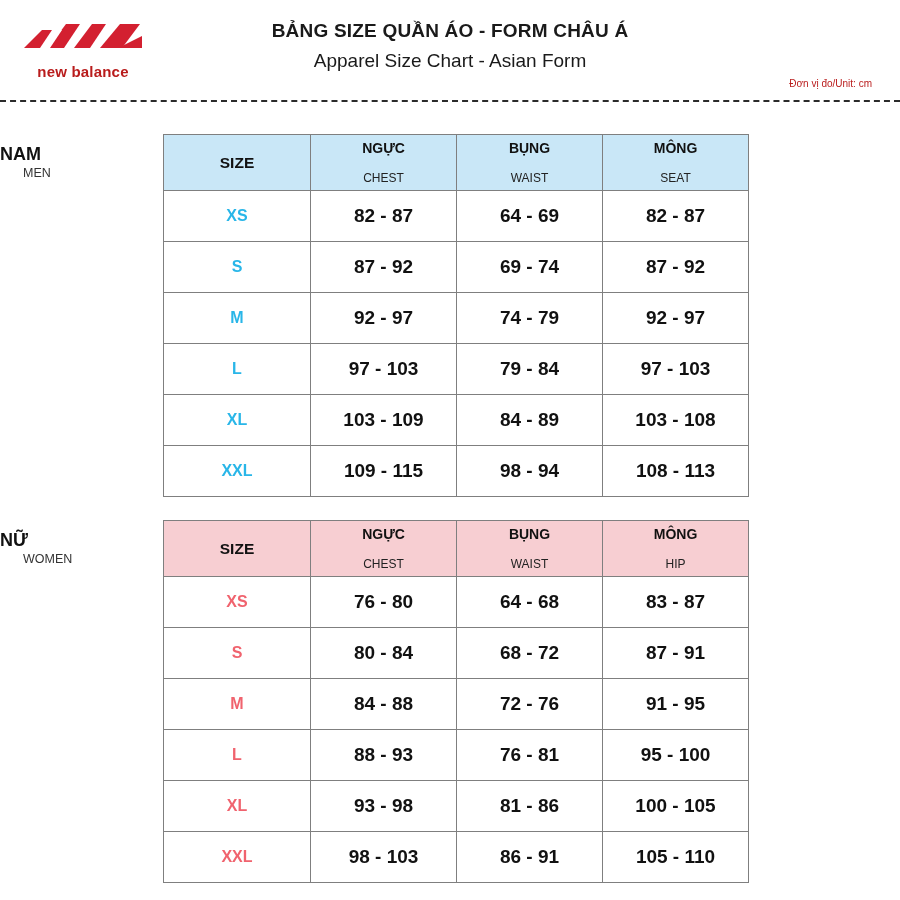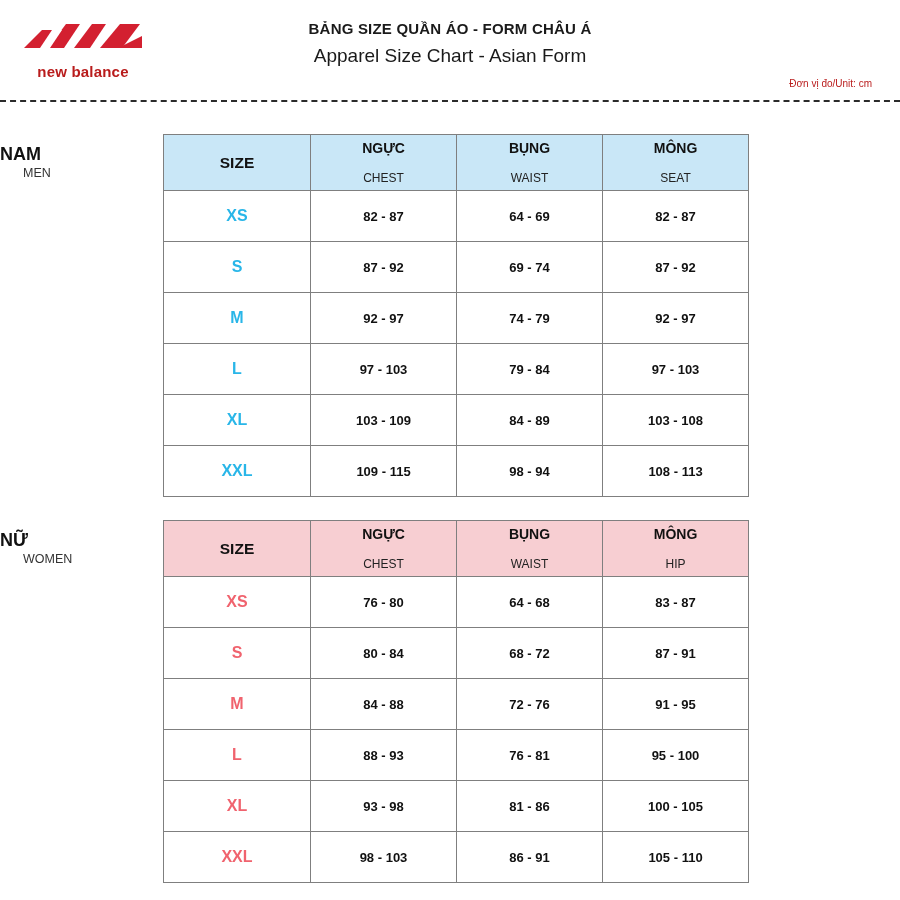--- a/index.html
+++ b/index.html
@@ -41,21 +41,21 @@
     margin-top: 1px;
   }
   .titles {
     position: absolute;
     left: 0;
     right: 0;
     top: 20px;
     text-align: center;
   }
   .title-vi {
-    font-size: 15px;
+    font-size: 19px;
     font-weight: bold;
     letter-spacing: 0.2px;
     color: #1a1a1a;
   }
   .title-en {
     font-size: 19px;
     font-weight: normal;
     color: #1a1a1a;
     margin-top: 8px;
   }
@@ -117,21 +117,21 @@
     border: 1px solid #7f7f7f;
     text-align: center;
     vertical-align: middle;
   }
   table.size-table th {
     height: 44px;
     padding: 4px 2px;
   }
   table.size-table td {
     height: 51px;
-    font-size: 13px;
+    font-size: 19px;
     font-weight: bold;
     color: #111111;
   }
   col.c-size { width: 147px; }
   col.c-val  { width: 146px; }
 
   .th-vi {
     font-size: 14px;
     font-weight: bold;
     color: #111111;

